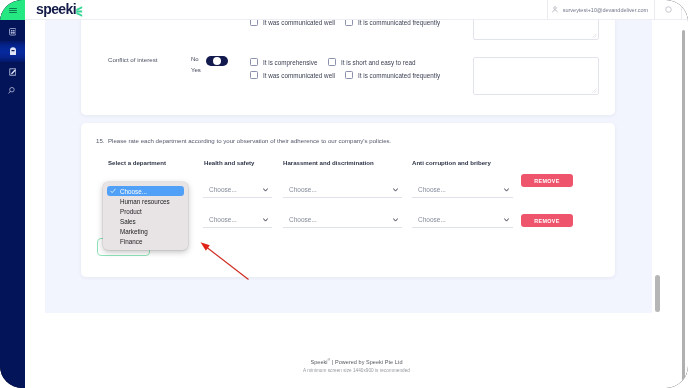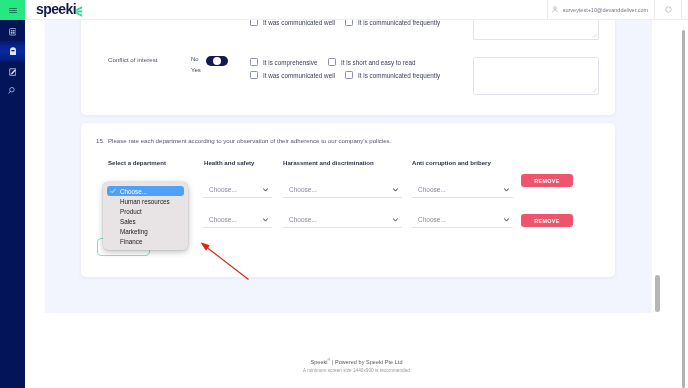--- a/index.html
+++ b/index.html
@@ -1,18 +1,18 @@
 <!DOCTYPE html>
 <html><head>
 <meta charset="utf-8">
 <style>
   * { box-sizing: border-box; margin:0; padding:0; }
   html,body { width:688px; height:388px; overflow:hidden; }
   body { font-family:"Liberation Sans", sans-serif; background:#ffffff; -webkit-font-smoothing:antialiased; }
-  .app { position:relative; width:688px; height:388px; overflow:hidden; background:#000000; }
+  .app { position:relative; width:688px; height:388px; overflow:hidden; background:#000000;border-radius:22px; }
 
   
   .sidebar { position:absolute; left:0; top:0; width:25px; height:388px;
              background:#041458; z-index:30; }
   .burger { position:absolute; left:0; top:0; width:25px; height:20px;
             background:#26e882; display:flex; align-items:center; justify-content:center; }
   .burger .bars { width:8px; margin-top:2px; }
   .burger .bars i { display:block; height:1.1px; background:#0f7a52; margin-bottom:1.2px; border-radius:0.5px; }
   .navitem { position:absolute; left:0; width:25px; height:20px;
              display:flex; align-items:center; justify-content:center; }

